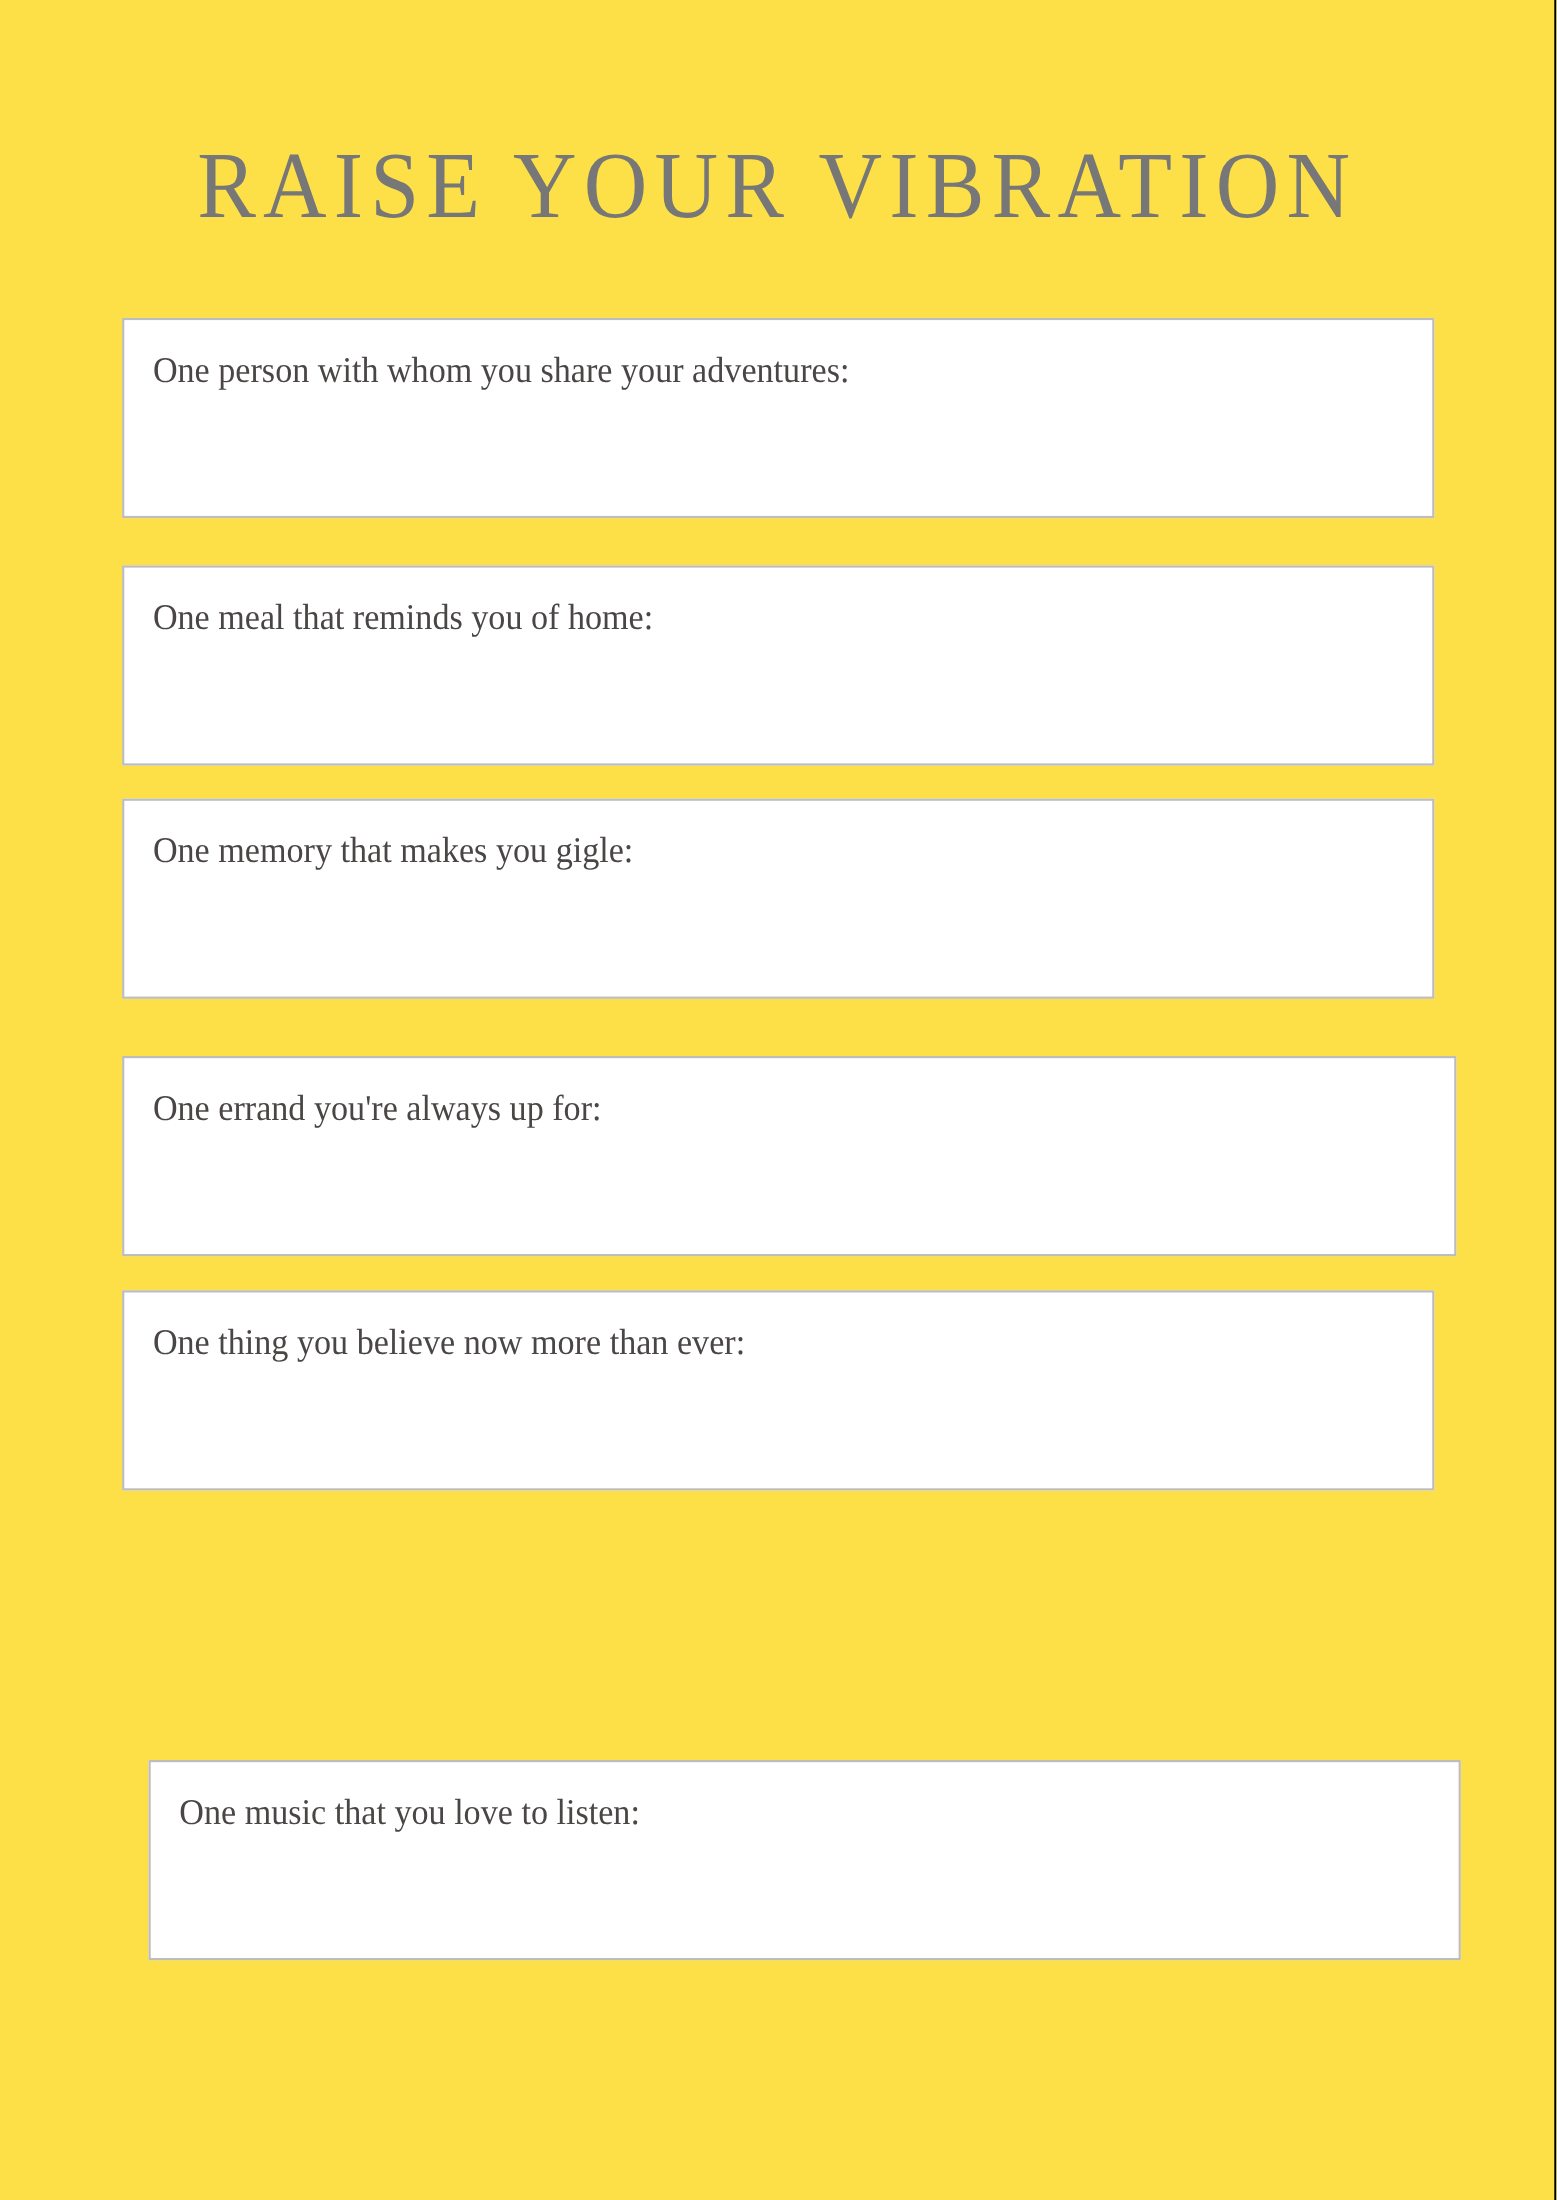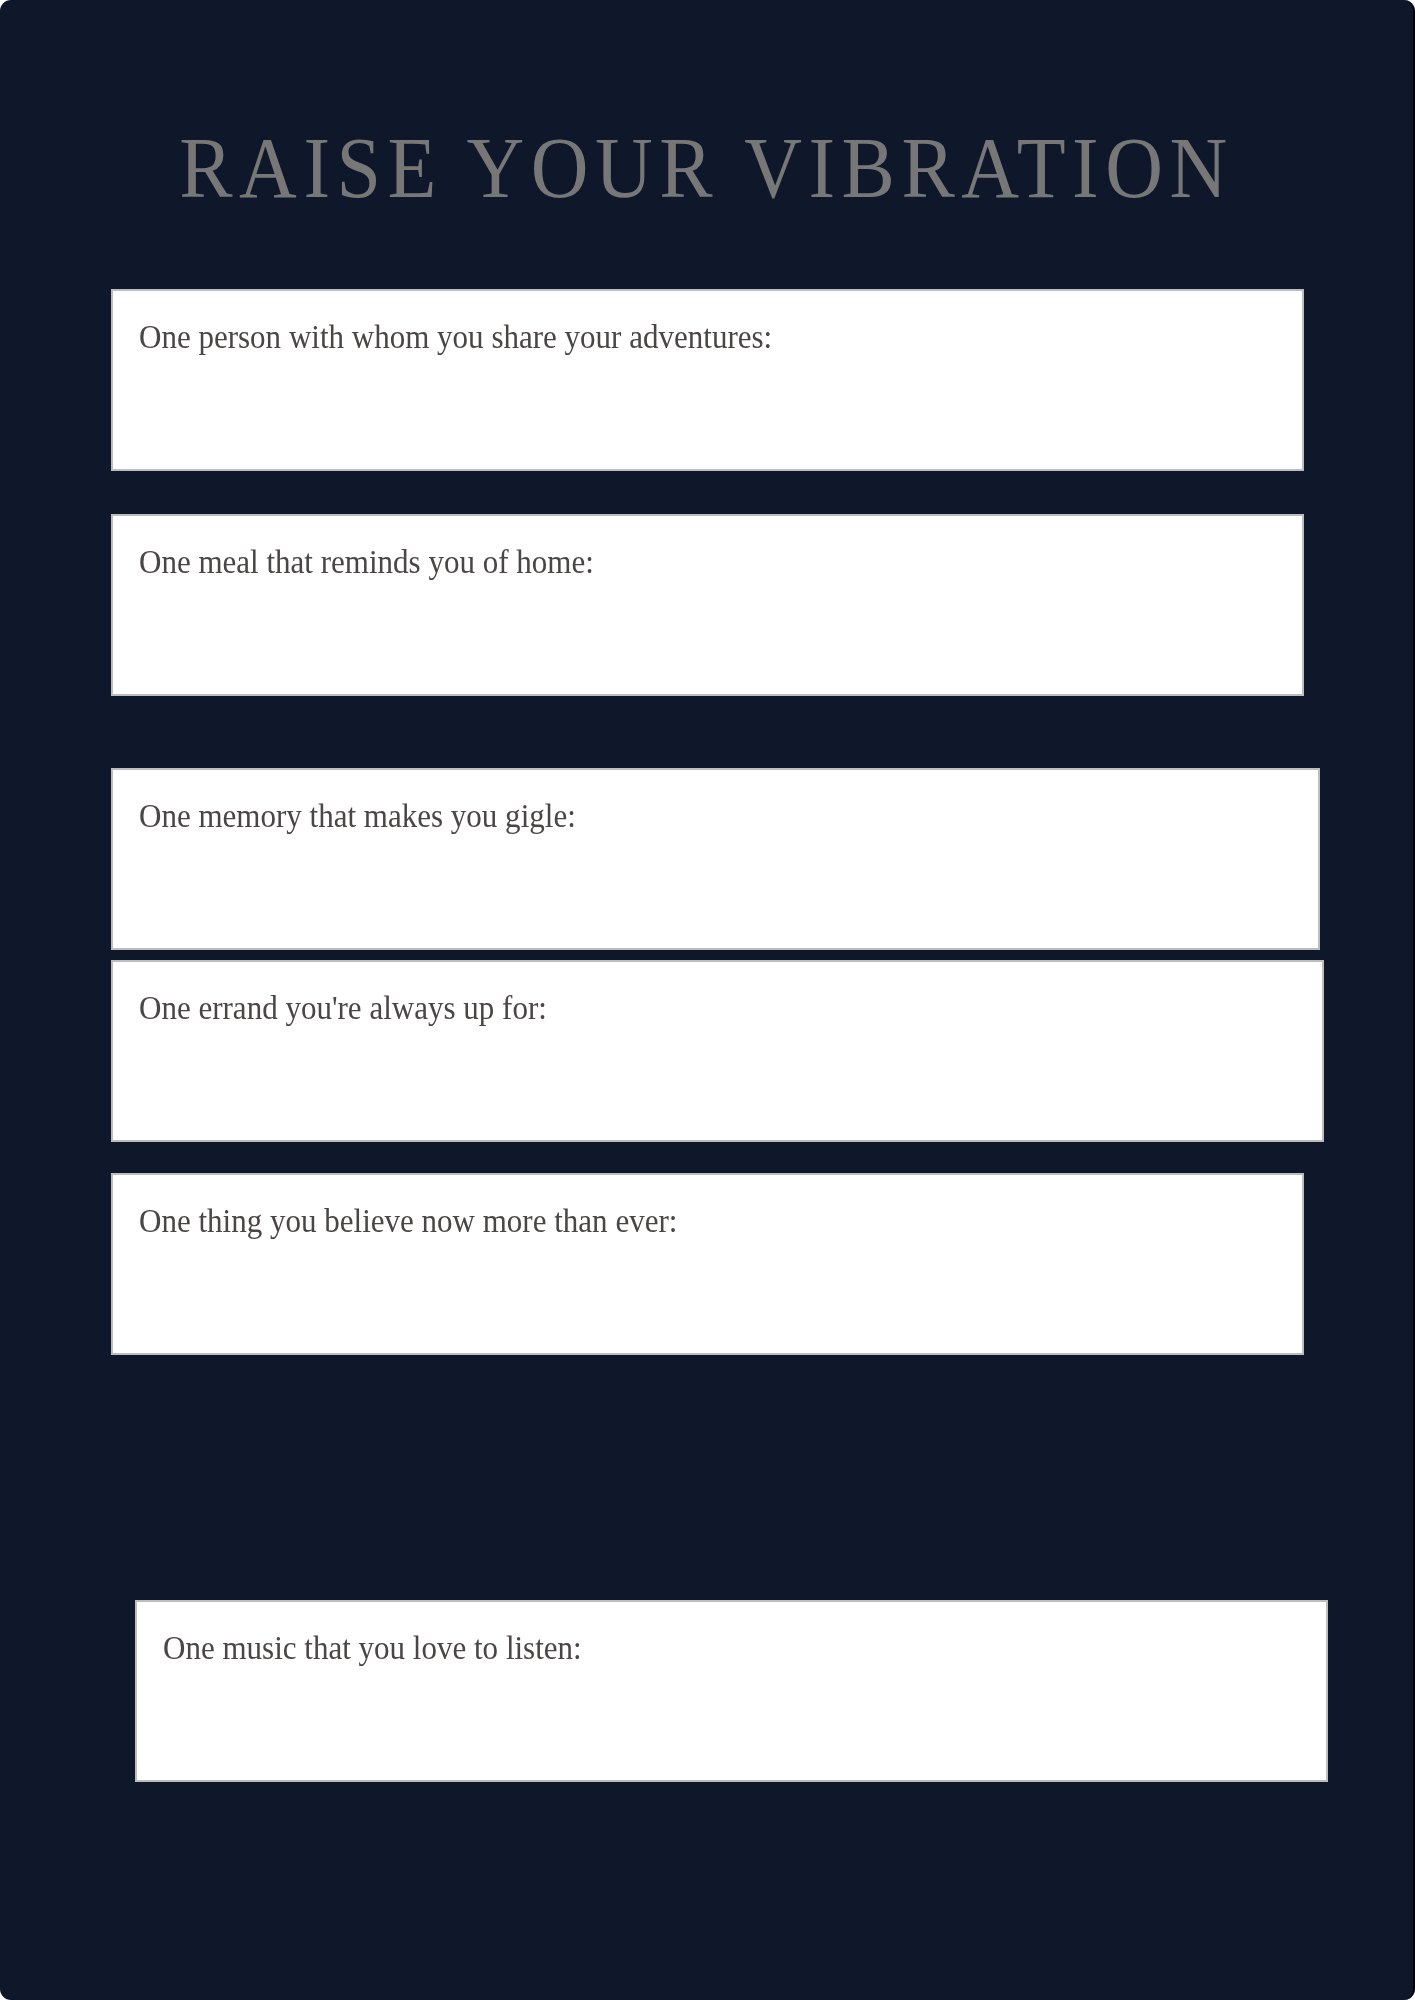--- a/index.html
+++ b/index.html
@@ -12,23 +12,22 @@
       height: 2000px;
       position: relative;
       overflow: hidden;
     }
     .page {
       position: absolute;
       left: 0;
       top: 0;
       width: 1413px;
       height: 2000px;
-      background: #0f172a;
+      background: #fde047;
       border-right: 2px solid #000000;
-      border-radius: 11px;
     }
     .title {
       position: absolute;
       left: 0;
       top: 118px;
       width: 1413px;
       text-align: center;
       font-family: "Liberation Serif", "DejaVu Serif", serif;
       font-size: 86px;
       font-weight: normal;
@@ -68,21 +67,21 @@
   <h1 class="title">RAISE YOUR VIBRATION</h1>
 
   <div class="box" style="top:289px;">
     <span class="prompt">One person with whom you share your adventures:</span>
   </div>
 
   <div class="box" style="top:514px;">
     <span class="prompt">One meal that reminds you of home:</span>
   </div>
 
-  <div class="box" style="top:768px;padding-left:16px;">
+  <div class="box" style="top:726px;">
     <span class="prompt">One memory that makes you gigle:</span>
   </div>
 
   <div class="box" style="top:960px;padding-left:20px;">
     <span class="prompt">One errand you're always up for:</span>
   </div>
 
   <div class="box" style="top:1173px;">
     <span class="prompt">One thing you believe now more than ever:</span>
   </div>

